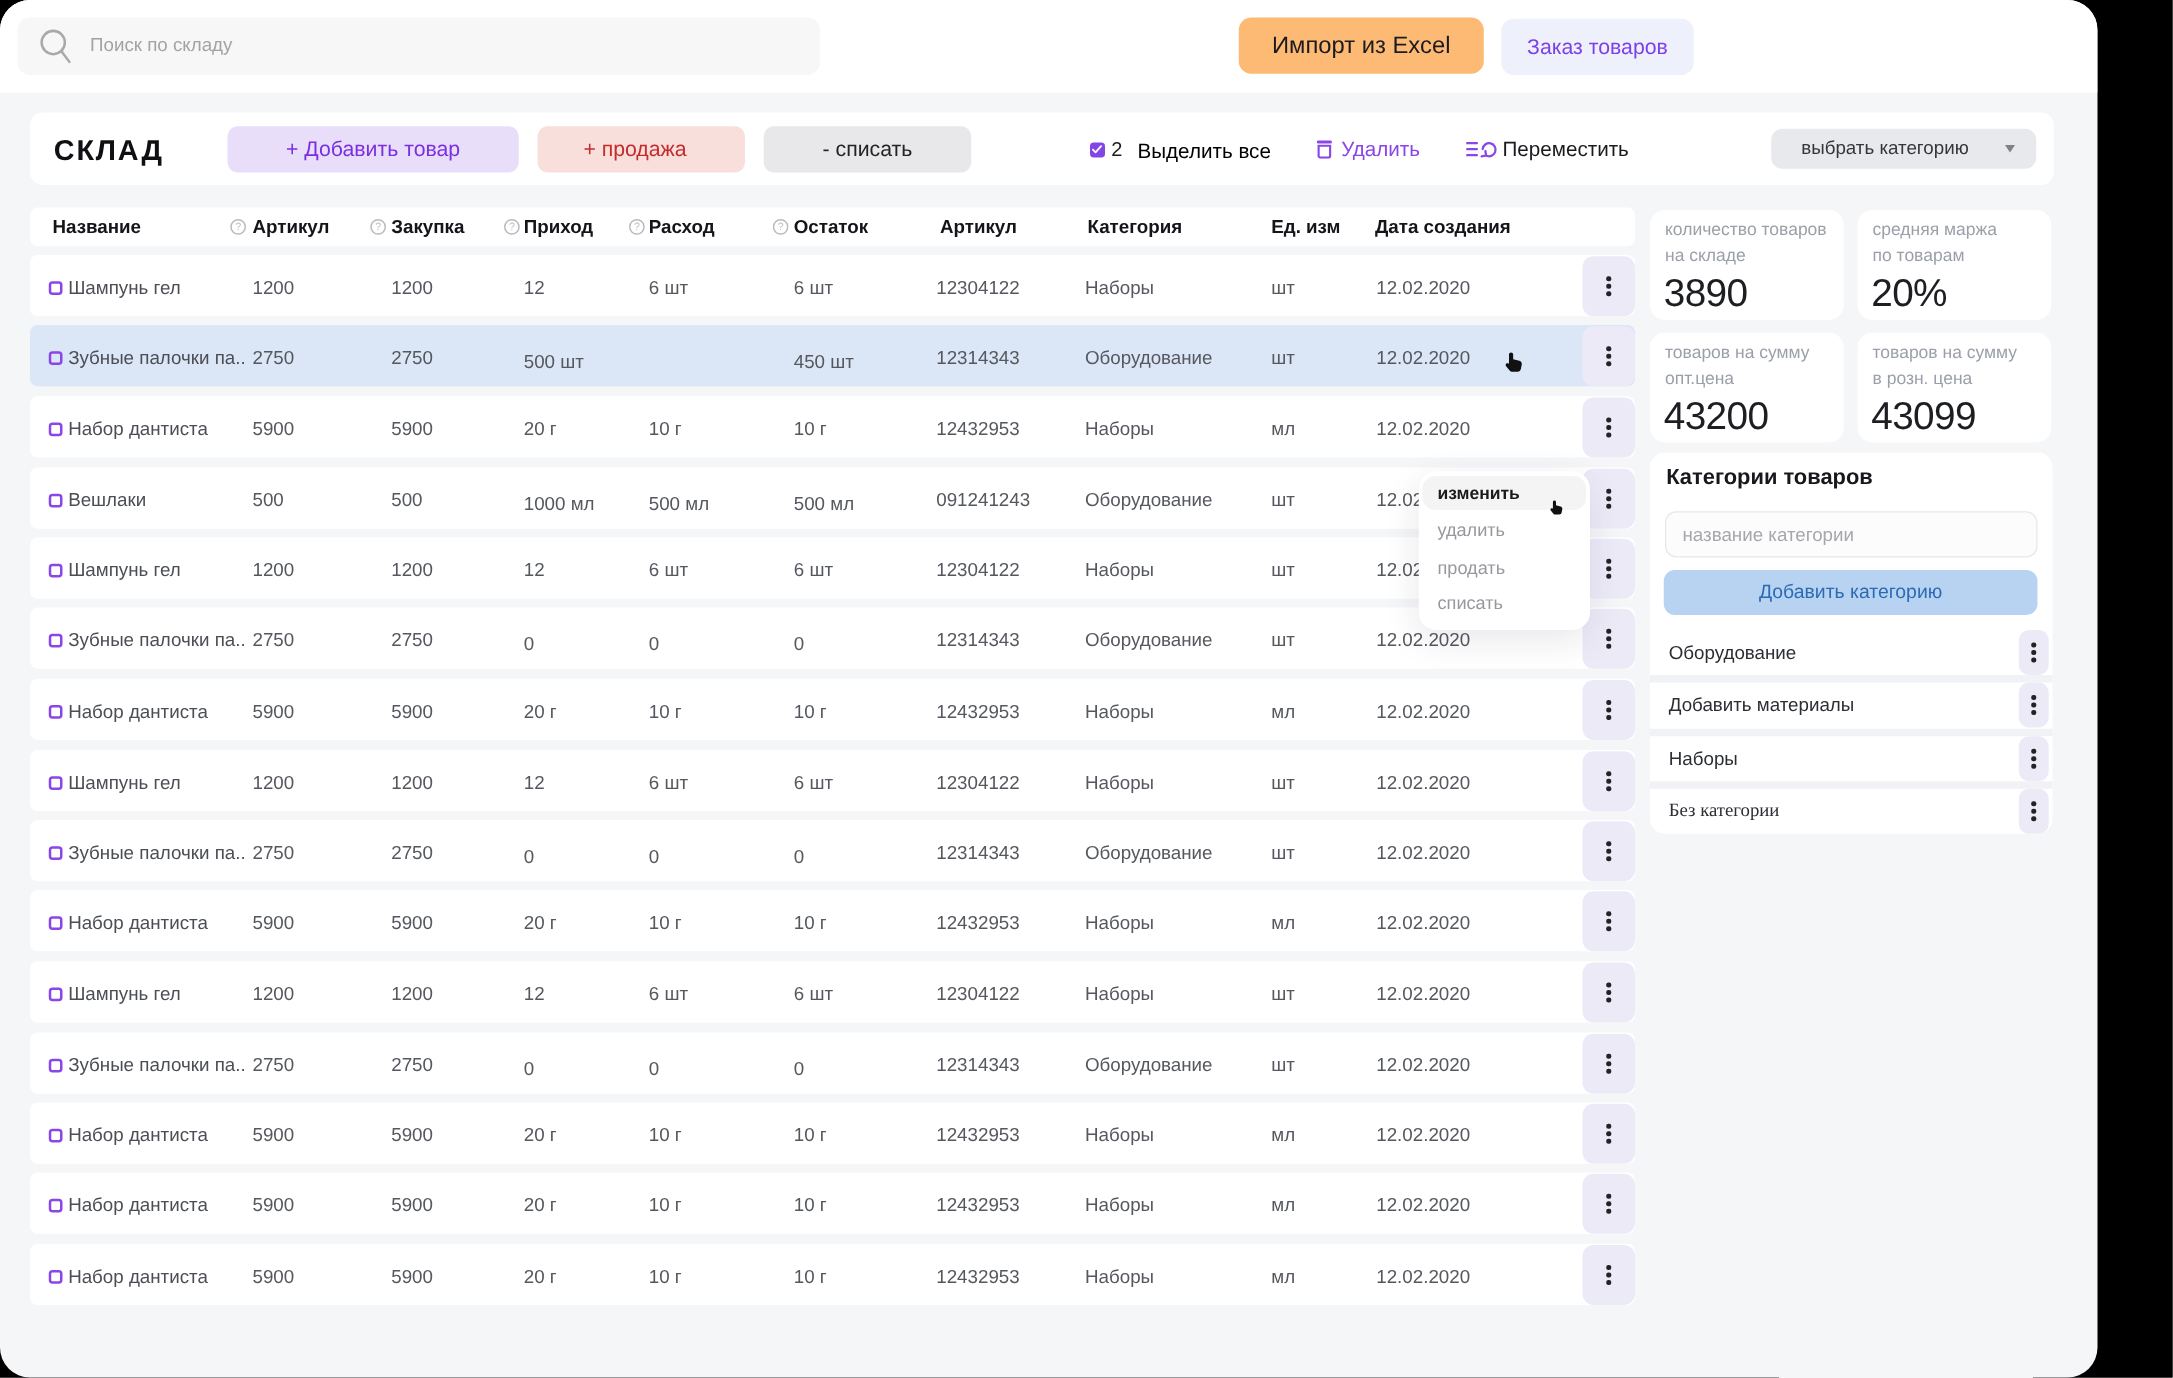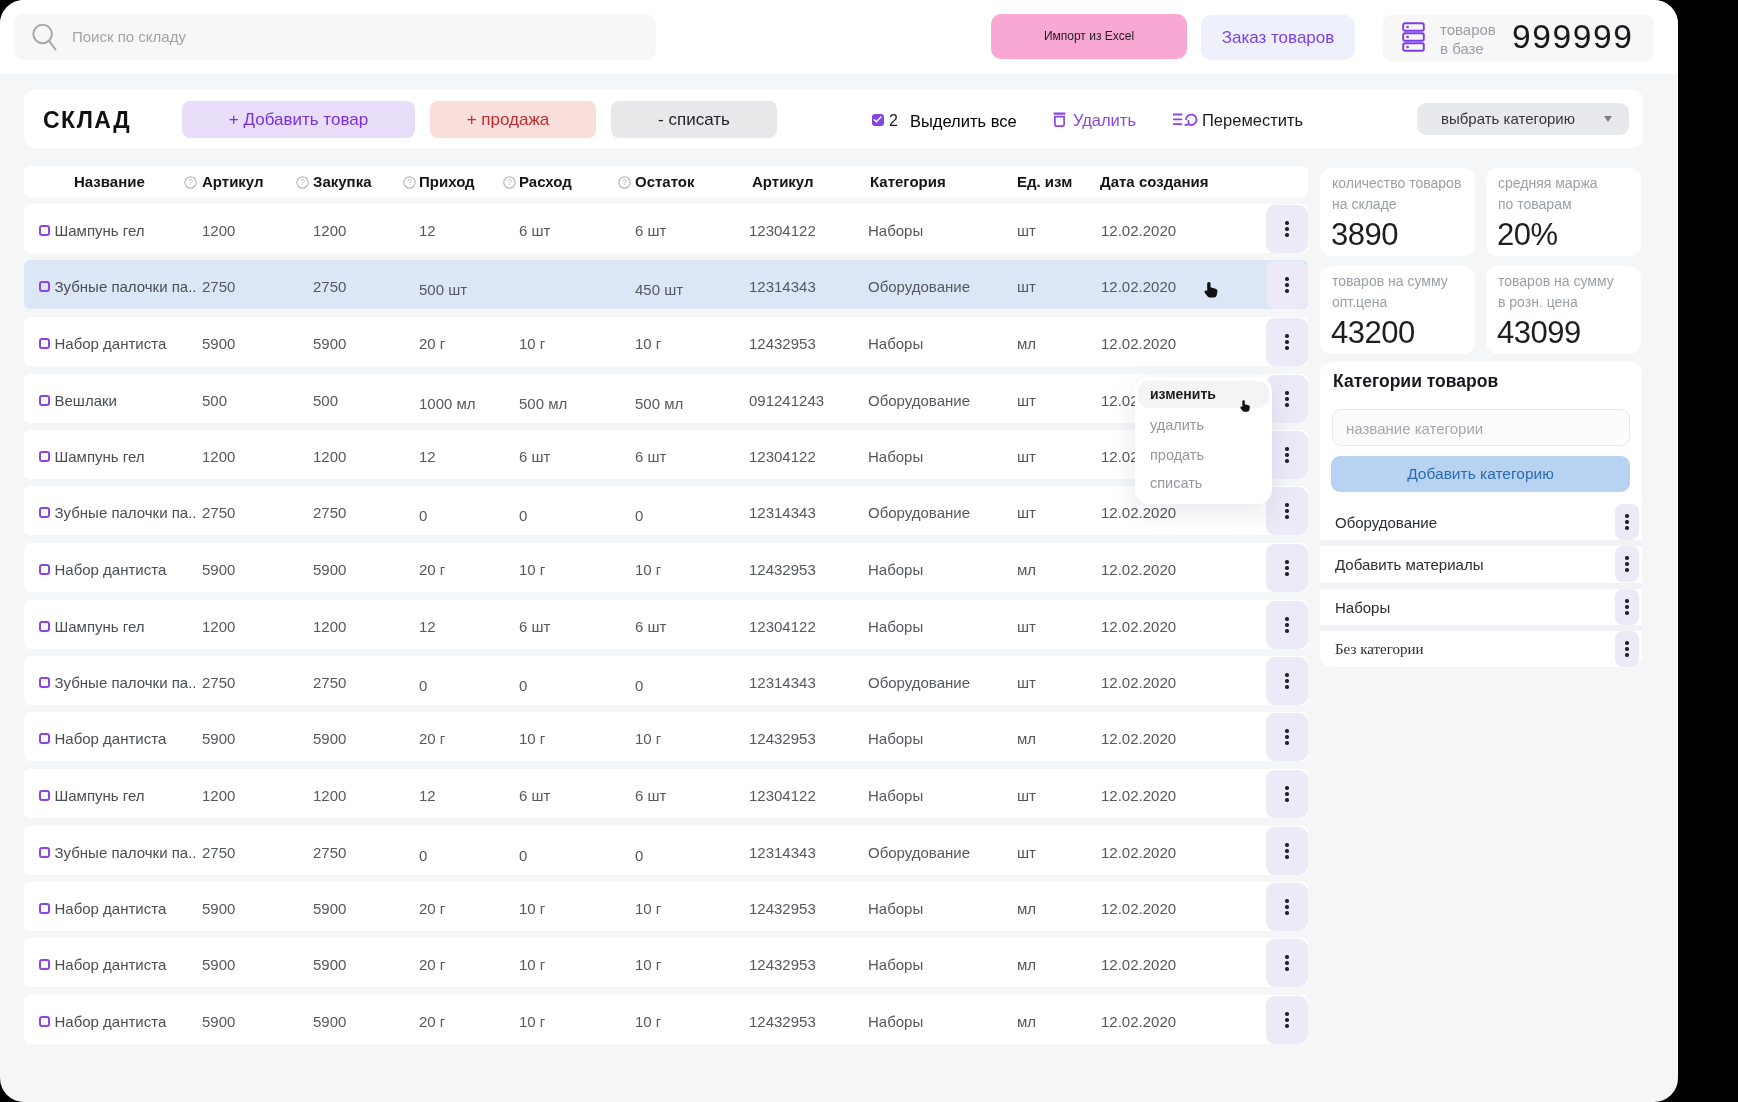--- a/index.html
+++ b/index.html
@@ -1,20 +1,20 @@
 <!DOCTYPE html>
 <html><head><meta charset="utf-8">
 <style>
 * { margin:0; padding:0; box-sizing:border-box; }
 html,body { width:1738px; height:1102px; background:#000; font-family:"Liberation Sans", sans-serif; }
 .app { position:absolute; left:0; top:0; width:1678px; height:1102px; background:#f5f6f8; border-radius:24px; overflow:hidden; }
 .topbar { position:absolute; left:0; top:0; width:1678px; height:74px; background:#fff; }
 .search { position:absolute; left:14px; top:14px; width:642px; height:46px; background:#f7f7f8; border-radius:10px; }
 .search .ph { position:absolute; left:58px; top:14px; font-size:15px; color:#a3a3a6; }
-.btn-import { position:absolute; left:991px; top:14px; width:196px; height:45px; background:#f9a8d4; border-radius:10px; text-align:center; line-height:45px; font-size:12px; color:#1b1b1f; }
+.btn-import { position:absolute; left:991px; top:14px; width:196px; height:45px; background:#fdba74; border-radius:10px; text-align:center; line-height:45px; font-size:19px; color:#1b1b1f; }
 .btn-order { position:absolute; left:1201px; top:15px; width:154px; height:45px; background:#eef1fb; border-radius:10px; text-align:center; line-height:45px; font-size:17px; color:#7b40e8; }
 .counter { position:absolute; left:1383px; top:15px; width:271px; height:46px; background:#f7f7f8; border-radius:8px; }
 .counter .lab { position:absolute; left:57px; top:5px; font-size:15px; line-height:19px; color:#9a9ea6; }
 .counter .num { position:absolute; left:129px; top:3px; font-size:33.5px; color:#17191d; letter-spacing:1.6px; }
 .skladbar { position:absolute; left:24px; top:90px; width:1619px; height:58px; background:#fff; border-radius:10px; }
 .sklad-title { position:absolute; left:19px; top:17px; font-size:23px; font-weight:700; letter-spacing:1.5px; color:#101014; }
 .b1 { position:absolute; left:158px; top:11px; width:233px; height:37px; background:#e9def9; border-radius:8px; text-align:center; line-height:37px; font-size:17px; color:#7a2fe0; }
 .b2 { position:absolute; left:406px; top:11px; width:166px; height:37px; background:#f9dfdb; border-radius:8px; text-align:center; line-height:37px; font-size:17px; color:#c42b2b; }
 .b3 { position:absolute; left:587px; top:11px; width:166px; height:37px; background:#e8e8ea; border-radius:8px; text-align:center; line-height:37px; font-size:17px; color:#232327; }
 .selbox { position:absolute; left:847.5px; top:23.5px; width:12.5px; height:12.5px; background:#8445e7; border-radius:3px; }
@@ -58,32 +58,20 @@
   <div class="topbar">
     <div class="search">
       <svg style="position:absolute;left:4px;top:6px;" width="50" height="44" viewBox="0 0 50 44">
           <circle cx="24.6" cy="14" r="9.3" fill="none" stroke="#a9a9ac" stroke-width="2"></circle>
           <line x1="31.3" y1="21.2" x2="37.5" y2="29.5" stroke="#a9a9ac" stroke-width="2" stroke-linecap="round"></line>
         </svg>
       <span class="ph">Поиск по складу</span>
     </div>
     <div class="btn-import">Импорт из Excel</div>
     <div class="btn-order">Заказ товаров</div>
-    <div class="counter">
-      <svg style="position:absolute;left:19px;top:7px;" width="23" height="30" viewBox="0 0 23 30">
-        <rect x="1.2" y="1.2" width="20.6" height="7.6" rx="1.8" fill="none" stroke="#7c3aed" stroke-width="1.9"></rect>
-        <rect x="1.2" y="11.2" width="20.6" height="7.6" rx="1.8" fill="none" stroke="#7c3aed" stroke-width="1.9"></rect>
-        <rect x="1.2" y="21.2" width="20.6" height="7.6" rx="1.8" fill="none" stroke="#7c3aed" stroke-width="1.9"></rect>
-        <circle cx="5.6" cy="5" r="1.3" fill="#7c3aed"></circle>
-          <circle cx="5.6" cy="15" r="1.3" fill="#7c3aed"></circle>
-          <circle cx="5.6" cy="25" r="1.3" fill="#7c3aed"></circle>
-      </svg>
-      <div class="lab">товаров<br>в базе</div>
-      <div class="num">999999</div>
-    </div>
   </div>
 
   <div class="skladbar">
     <div class="sklad-title">СКЛАД</div>
     <div class="b1">+ Добавить товар</div>
     <div class="b2" style="padding-right:10px;">+ продажа</div>
     <div class="b3">- списать</div>
     <span class="selbox">
         <svg width="11" height="9" viewBox="0 0 13 11">
           <polyline points="2.6,5.8 5.2,8.4 10.6,2.4" fill="none" stroke="#fff" stroke-width="1.8" stroke-linecap="round" stroke-linejoin="round"></polyline>
@@ -101,21 +89,21 @@
         <line x1="0.5" y1="6.3" x2="8.5" y2="6.3" stroke="#8b46e8" stroke-width="1.8" stroke-linecap="round"></line>
         <line x1="0.5" y1="11.1" x2="8.5" y2="11.1" stroke="#8b46e8" stroke-width="1.8" stroke-linecap="round"></line>
         <path d="M15.7 11.3 A 5.2 5.2 0 1 0 13.1 6.35" fill="none" stroke="#8b46e8" stroke-width="1.8" stroke-linecap="round"></path>
         <path d="M15.9 11.4 l -3.6 0.7 M15.9 11.4 l -0.6 -3.6" fill="none" stroke="#8b46e8" stroke-width="1.8" stroke-linecap="round"></path>
       </svg>
     <span class="movtxt">Переместить</span>
     <div class="dropdown">выбрать категорию<span class="arr"></span></div>
   </div>
 
   <div class="thead">
-      <span class="hl" style="left:18px;margin-left:32px;">Название</span>
+      <span class="hl" style="left:18px;">Название</span>
       <span class="qi" style="left:159.5px;"><svg width="13" height="13" viewBox="0 0 13 13">
           <circle cx="6.5" cy="6.5" r="5.7" fill="none" stroke="#b9bbc0" stroke-width="1.2"></circle>
           <text x="6.5" y="9.2" text-anchor="middle" font-size="8.5" fill="#b9bbc0" font-family="Liberation Sans">?</text>
         </svg></span>
       <span class="hl" style="left:178px;">Артикул</span>
       <span class="qi" style="left:271.5px;"><svg width="13" height="13" viewBox="0 0 13 13">
           <circle cx="6.5" cy="6.5" r="5.7" fill="none" stroke="#b9bbc0" stroke-width="1.2"></circle>
           <text x="6.5" y="9.2" text-anchor="middle" font-size="8.5" fill="#b9bbc0" font-family="Liberation Sans">?</text>
         </svg></span>
       <span class="hl" style="left:289px;">Закупка</span>

